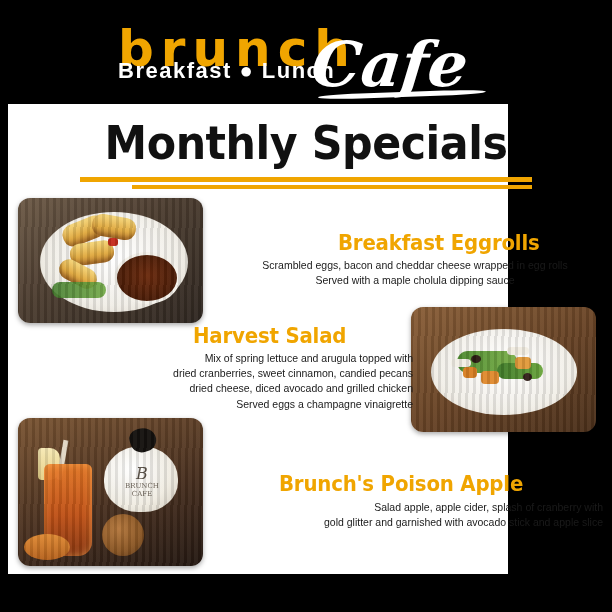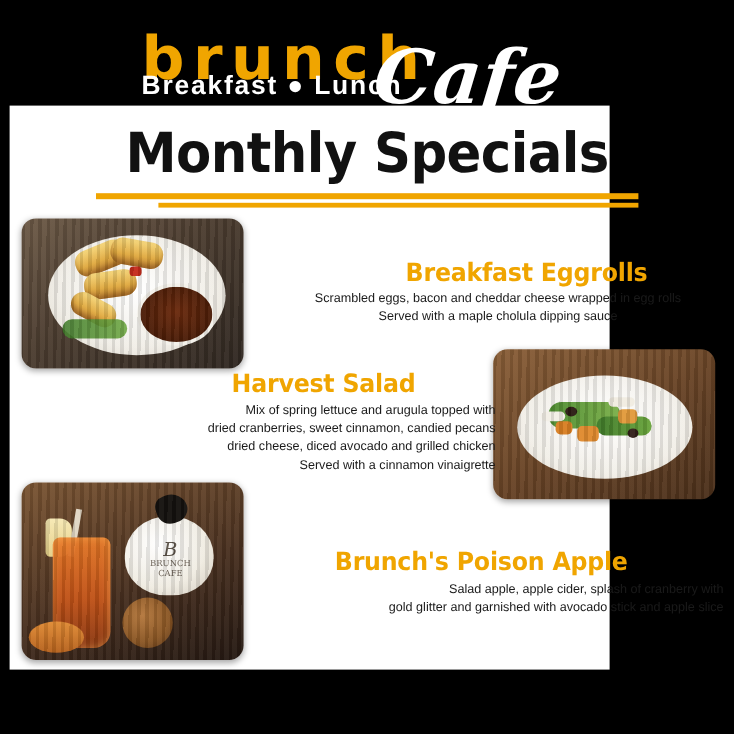--- a/index.html
+++ b/index.html
@@ -82,21 +82,21 @@
     height: 5px;
     background: #ffffff;
     border-radius: 50%/100%;
     transform: rotate(-2deg);
   }
 
   
   .panel {
     position: absolute;
     left: 8px;
-    top: 88px;
+    top: 104px;
     width: 500px;
     height: 470px;
     background: #ffffff;
   }
 
   
   .title {
     position: absolute;
     left: 0;
     top: 12px;
@@ -347,21 +347,21 @@
       <div class="sal sal-dark-a"></div>
       <div class="sal sal-dark-b"></div>
       <div class="photo-grain"></div>
     </div>
 
     <div class="item-heading h-salad">Harvest Salad</div>
     <div class="item-desc d-salad">
       <div>Mix of spring lettuce and arugula topped with</div>
       <div>dried cranberries, sweet cinnamon, candied pecans</div>
       <div>dried cheese, diced avocado and grilled chicken</div>
-      <div>Served with a cinnamon vinaigrette</div>
+      <div>Served eggs a champagne vinaigrette</div>
     </div>
 
     <div class="photo photo-drink">
       <div class="pumpkin"></div>
       <div class="pumpkin-stem"></div>
       <div class="pumpkin-label">
         <span class="mono">B</span>
         <span>BRUNCH CAFE</span>
       </div>
       <div class="apple-slice"></div>

